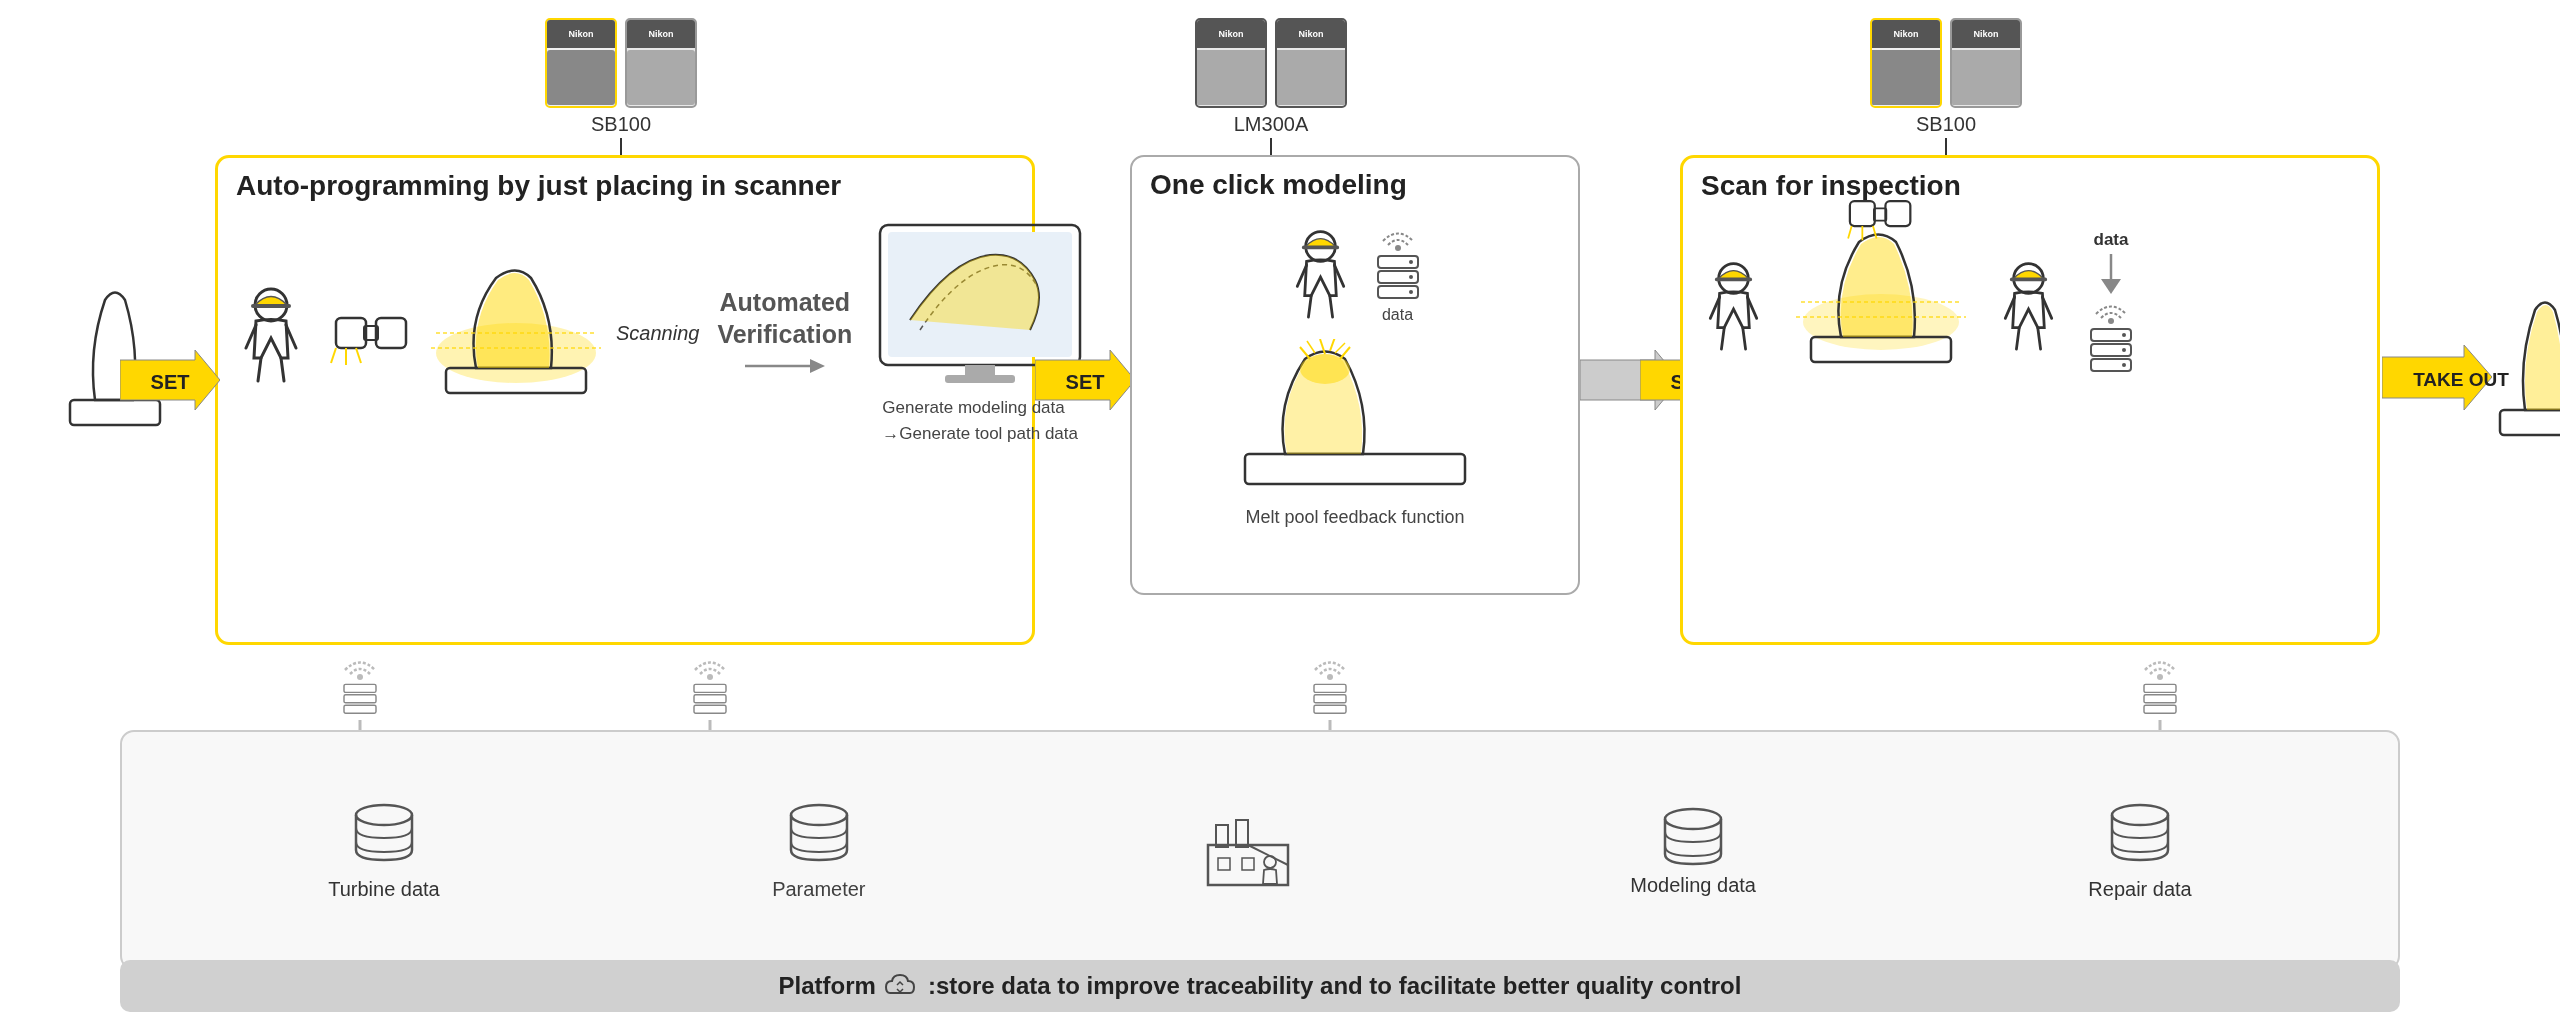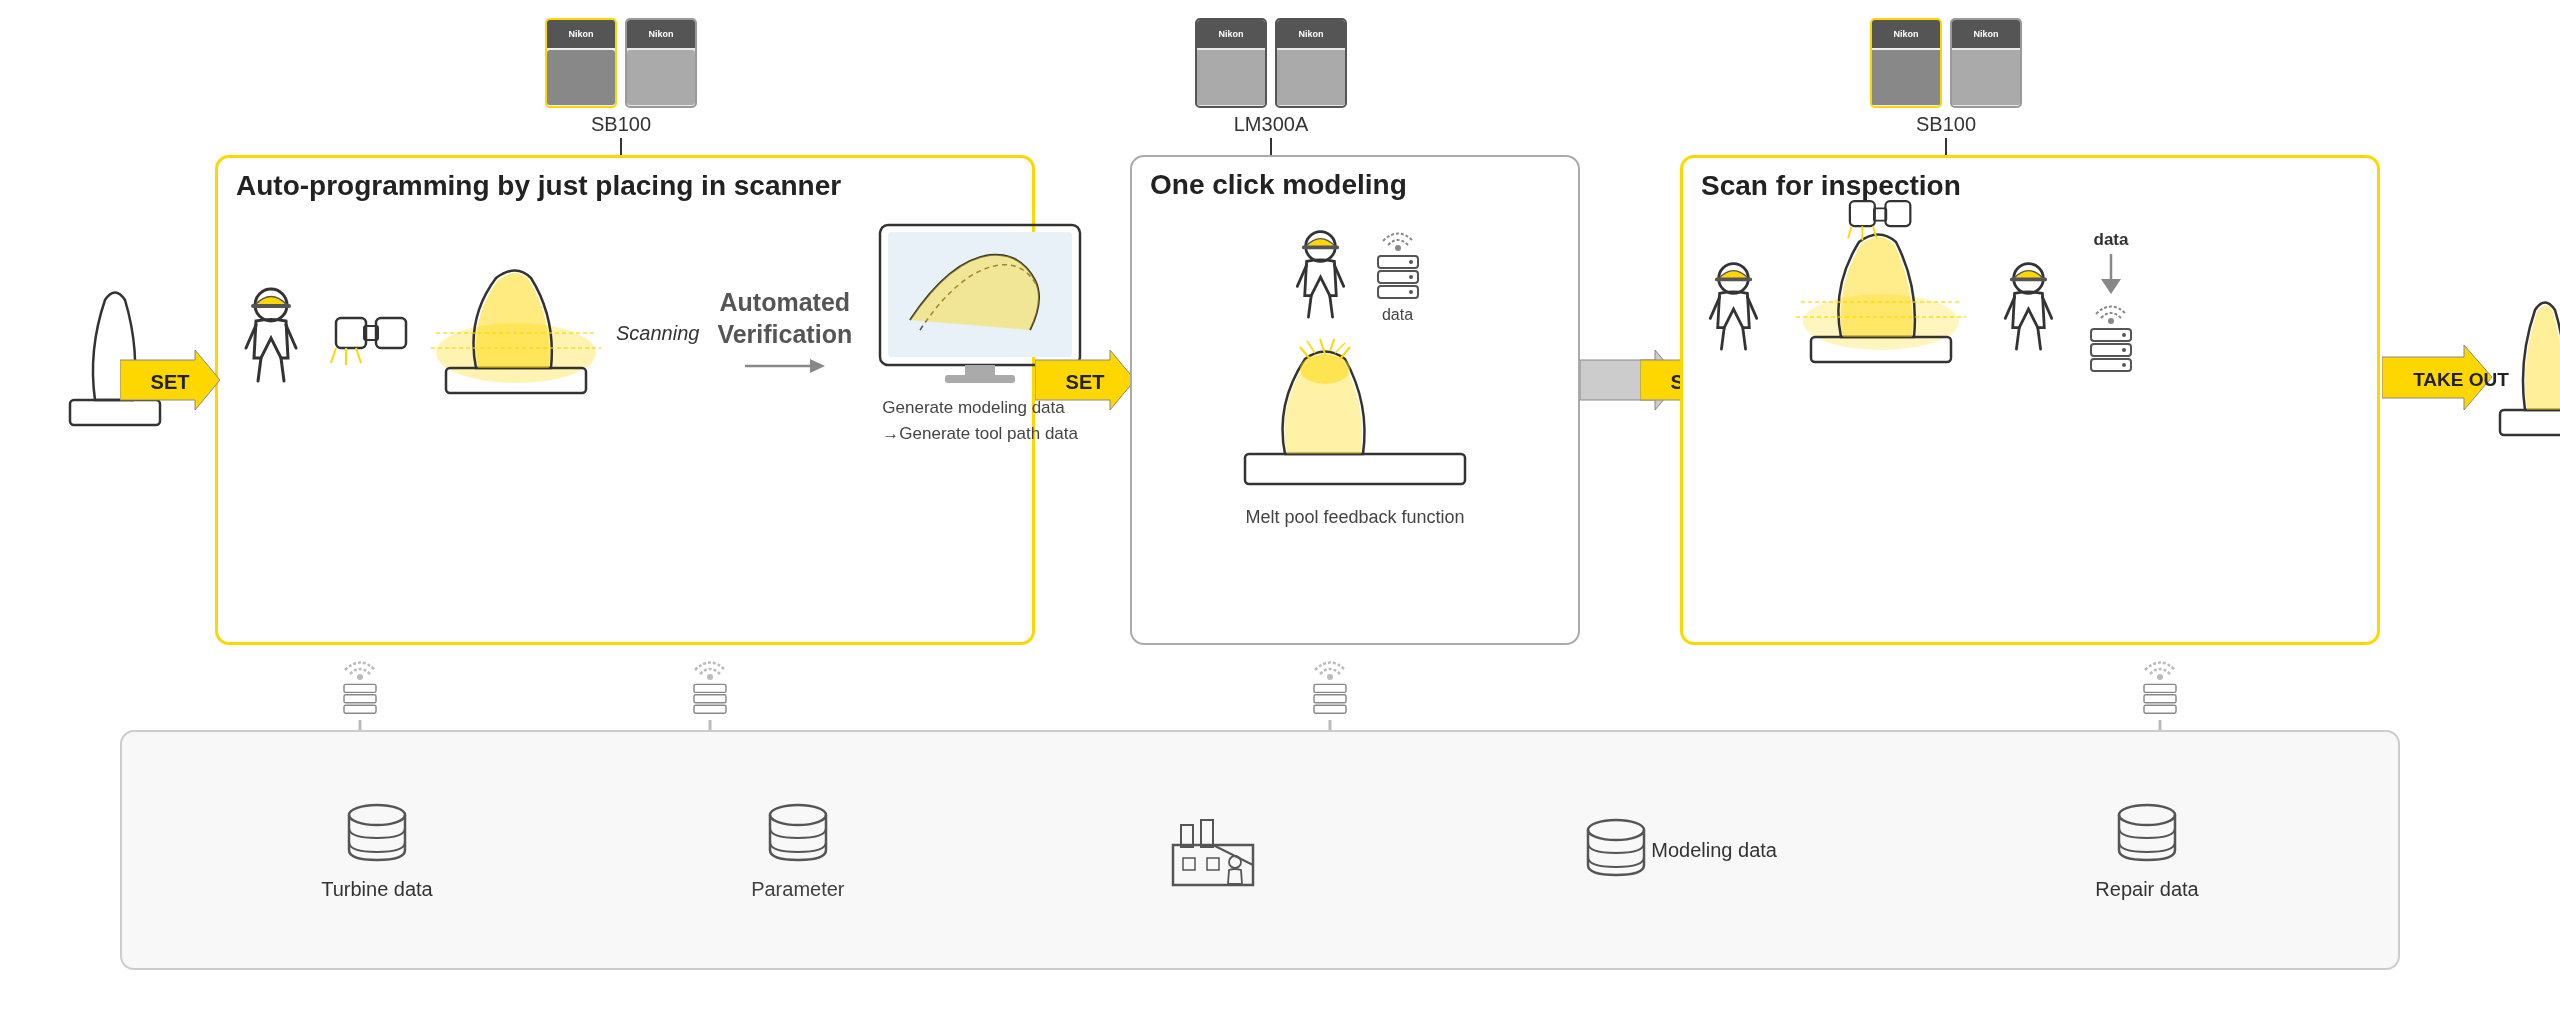--- a/index.html
+++ b/index.html
@@ -39,21 +39,21 @@
       border-radius: 14px;
       background: white;
     }
 
     
     #box-model {
       position: absolute;
       left: 1130px;
       top: 155px;
       width: 450px;
-      height: 490px;
+      height: 440px;
       border: 2px solid #aaa;
       border-radius: 14px;
       background: white;
     }
 
     
     #box-scan {
       position: absolute;
       left: 1680px;
       top: 155px;
@@ -549,21 +549,21 @@
           <line x1="50" y1="35" x2="90" y2="55" stroke="#555" stroke-width="2"></line>
 
           <rect x="20" y="48" width="12" height="12" fill="none" stroke="#555" stroke-width="1.5"></rect>
           <rect x="44" y="48" width="12" height="12" fill="none" stroke="#555" stroke-width="1.5"></rect>
 
           <circle cx="72" cy="52" r="6" fill="none" stroke="#555" stroke-width="1.8"></circle>
           <path d="M66 60 Q72 58 78 60 L79 74 L65 74 Z" fill="none" stroke="#555" stroke-width="1.8"></path>
         </svg>
       </div>
 
-      <div style="display:flex;flex-direction:row;align-items:center;">
+      <div style="display:flex;flex-direction:column;align-items:center;">
         <svg width="70" height="70" viewBox="0 0 70 70">
           <ellipse cx="35" cy="15" rx="28" ry="10" fill="none" stroke="#555" stroke-width="2.5"></ellipse>
           <path d="M7 15 L7 50 Q7 60 35 60 Q63 60 63 50 L63 15" fill="none" stroke="#555" stroke-width="2.5"></path>
           <path d="M7 28 Q7 38 35 38 Q63 38 63 28" fill="none" stroke="#555" stroke-width="2"></path>
           <path d="M7 42 Q7 52 35 52 Q63 52 63 42" fill="none" stroke="#555" stroke-width="2"></path>
         </svg>
         <div style="font-size:20px;color:#333;">Modeling data</div>
       </div>
 
       <div style="display:flex;flex-direction:column;align-items:center;gap:8px;">
@@ -571,14 +571,25 @@
           <ellipse cx="35" cy="15" rx="28" ry="10" fill="none" stroke="#555" stroke-width="2.5"></ellipse>
           <path d="M7 15 L7 50 Q7 60 35 60 Q63 60 63 50 L63 15" fill="none" stroke="#555" stroke-width="2.5"></path>
           <path d="M7 28 Q7 38 35 38 Q63 38 63 28" fill="none" stroke="#555" stroke-width="2"></path>
           <path d="M7 42 Q7 52 35 52 Q63 52 63 42" fill="none" stroke="#555" stroke-width="2"></path>
         </svg>
         <div style="font-size:20px;color:#333;">Repair data</div>
       </div>
     </div>
   </div>
 
+  <div id="platform-bar">
+    <span style="font-size:24px;font-weight:bold;color:#222;">Platform</span>
+
+    <svg width="40" height="30" viewBox="0 0 40 30" style="margin:0 6px;">
+      <path d="M8 22 Q4 22 4 16 Q4 10 10 10 Q11 4 18 4 Q25 4 26 10 Q32 10 32 16 Q32 22 28 22 Z" fill="none" stroke="#444" stroke-width="2"></path>
+
+      <path d="M15 14 L18 11 L21 14" fill="none" stroke="#444" stroke-width="1.5"></path>
+      <path d="M15 18 L18 21 L21 18" fill="none" stroke="#444" stroke-width="1.5"></path>
+    </svg>
+    <span style="font-size:24px;font-weight:bold;color:#222;">:store data to improve traceability and to facilitate better quality control</span>
+  </div>
 
 </div>
 
 </body></html>

